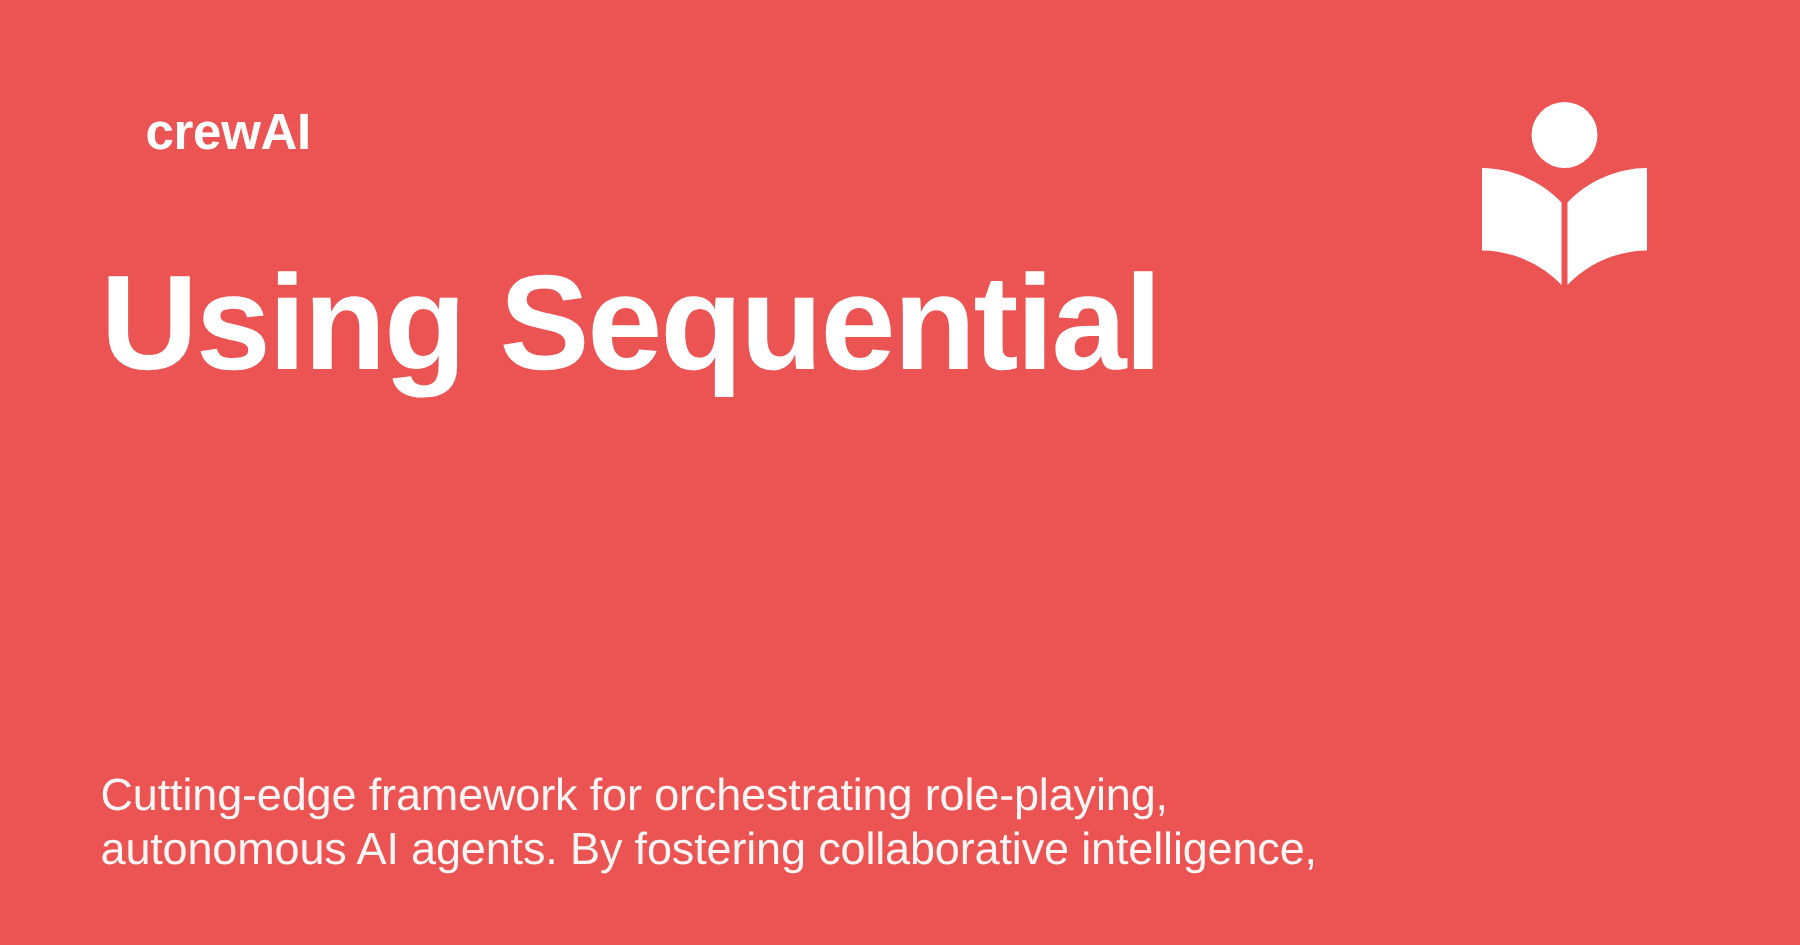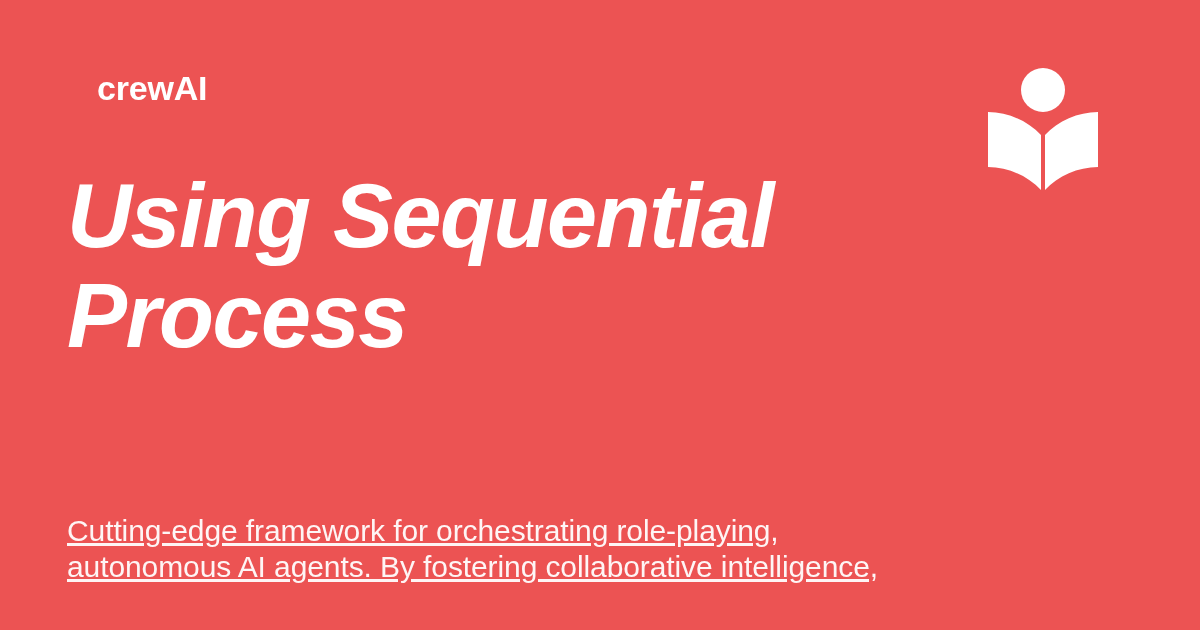--- a/index.html
+++ b/index.html
@@ -59,36 +59,34 @@
     margin: 0;
     font-size: 90px;
     font-weight: 700;
     line-height: 100px;
     letter-spacing: -1.5px;
     color: #ffffff;
   }
   #page-title .title-line {
     display: block;
     white-space: nowrap;
-    font-style: italic;
   }
 
   
   #page-description {
     position: absolute;
     left: 67px;
     top: 513px;
     width: 860px;
     margin: 0;
     font-size: 30px;
     font-weight: 400;
     line-height: 36px;
     letter-spacing: -0.1px;
     color: rgba(255, 255, 255, 0.94);
-    text-decoration: underline;
   }
   #page-description .desc-line {
     display: block;
     white-space: nowrap;
   }
 </style>
 </head>
 <body>
 
 <div id="og-card">
@@ -101,21 +99,20 @@
       <circle cx="57" cy="26" r="22" fill="#ffffff"></circle>
 
       <path d="M2 48 C22 48 42 57 55 71 L55 126 C42 112 22 103 2 103 Z" fill="#ffffff"></path>
 
       <path d="M112 48 C92 48 72 57 59 71 L59 126 C72 112 92 103 112 103 Z" fill="#ffffff"></path>
     </svg>
   </div>
 
   <h1 id="page-title">
     <span class="title-line">Using Sequential</span>
-    <span class="title-line">Process</span>
   </h1>
 
   <p id="page-description">
     <span class="desc-line">Cutting-edge framework for orchestrating role-playing,</span>
     <span class="desc-line">autonomous AI agents. By fostering collaborative intelligence,</span>
   </p>
 
 </div>
 
 </body></html>

